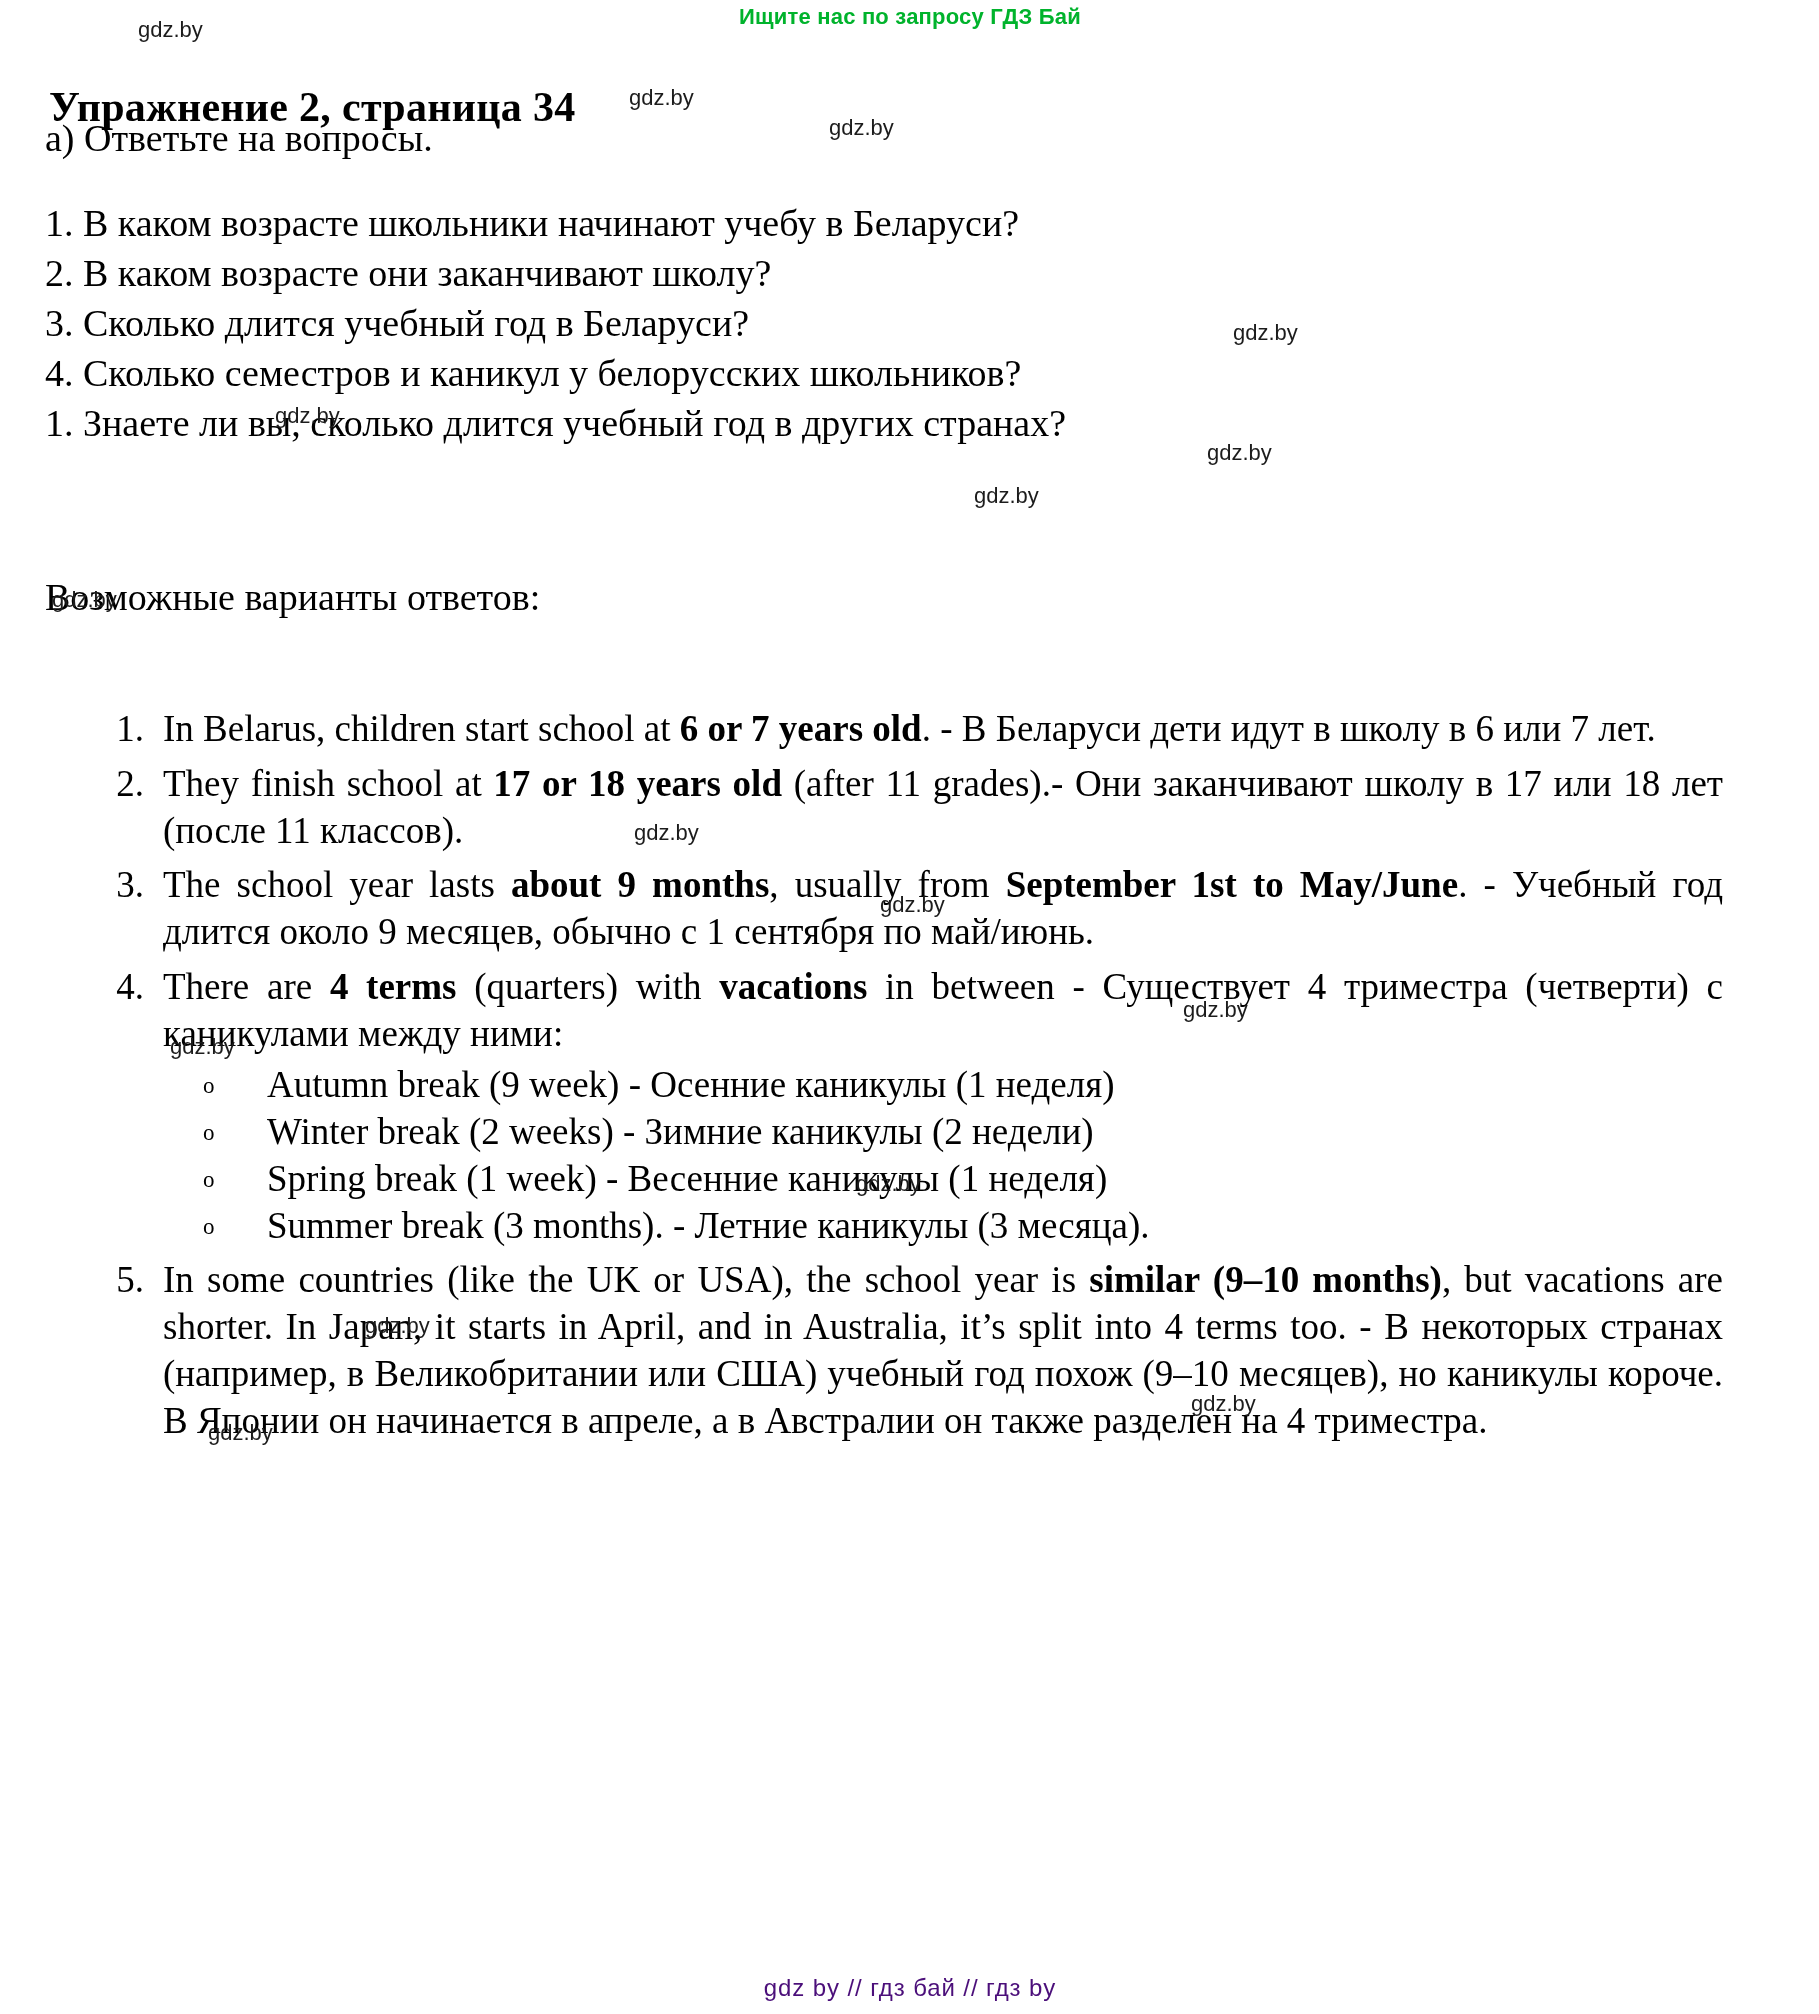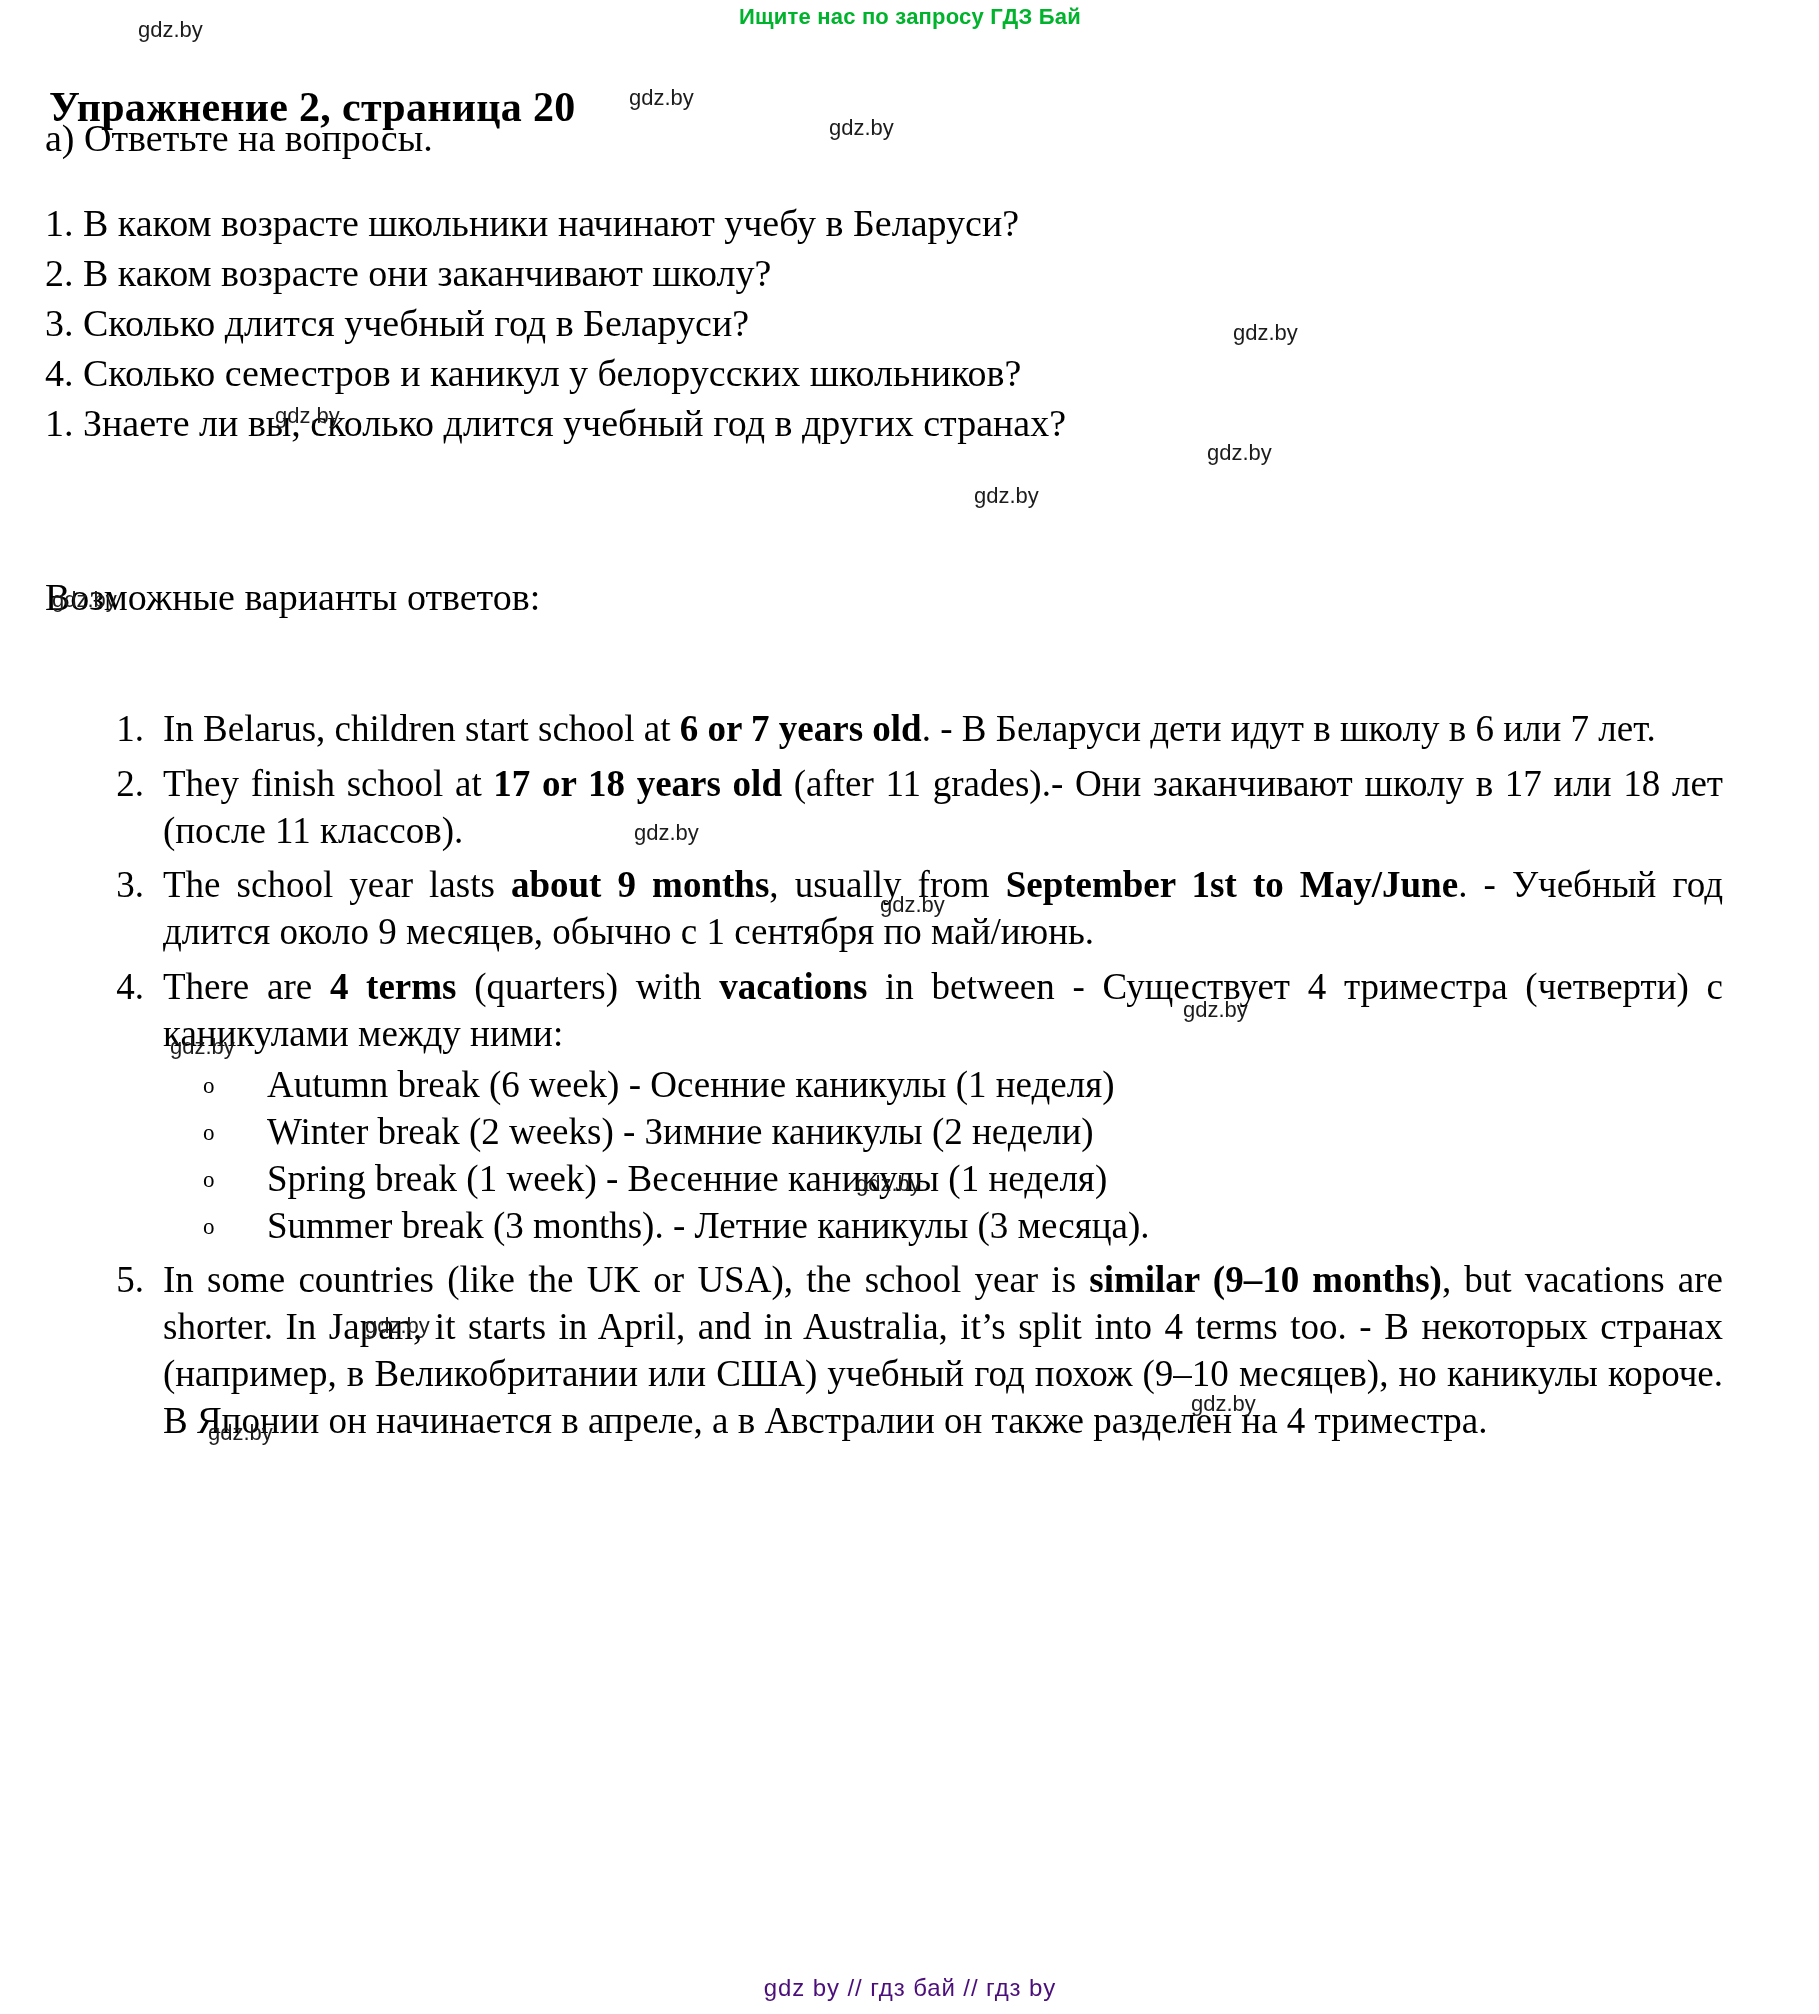--- a/index.html
+++ b/index.html
@@ -151,40 +151,40 @@
     letter-spacing: 0.9px;
   }
 </style>
 </head>
 <body>
 
 <div class="page">
 
   <div class="promo-bar">Ищите нас по запросу ГДЗ Бай</div>
 
-  <h1 class="doc-title">Упражнение 2, страница 20</h1>
+  <h1 class="doc-title">Упражнение 2, страница 34</h1>
 
   <div class="task-line">а) Ответьте на вопросы.</div>
 
   <div class="questions" id="question-list">
       <div class="q-item">1. В каком возрасте школьники начинают учебу в Беларуси?</div>
       <div class="q-item">2. В каком возрасте они заканчивают школу?</div>
       <div class="q-item">3. Сколько длится учебный год в Беларуси?</div>
       <div class="q-item">4. Сколько семестров и каникул у белорусских школьников?</div>
       <div class="q-item">1. Знаете ли вы, сколько длится учебный год в других странах?</div>
     </div>
 
   <div class="answers-label">Возможные варианты ответов:</div>
 
   <ol class="answer-list" id="answer-list">
       <li class="answer-item"><span class="num">1.</span><span><span>In Belarus, children start school at </span><b>6 or 7 years old</b><span>. - В Беларуси дети идут в школу в 6 или 7 лет.</span></span></li>
       <li class="answer-item"><span class="num">2.</span><span><span>They finish school at </span><b>17 or 18 years old</b><span> (after 11 grades).- Они заканчивают школу в 17 или 18 лет (после 11 классов).</span></span></li>
       <li class="answer-item"><span class="num">3.</span><span><span>The school year lasts </span><b>about 9 months</b><span>, usually from </span><b>September 1st to May/June</b><span>. - Учебный год длится около 9 месяцев, обычно с 1 сентября по май/июнь.</span></span></li>
       <li class="answer-item"><span class="num">4.</span><span><span>There are </span><b>4 terms</b><span> (quarters) with </span><b>vacations</b><span> in between - Существует 4 триместра (четверти) с каникулами между ними:</span></span><ul class="sub-list">
-          <li class="sub-item"><span class="marker">o</span><span>Autumn break (6 week) - Осенние каникулы (1 неделя)</span></li>
+          <li class="sub-item"><span class="marker">o</span><span>Autumn break (9 week) - Осенние каникулы (1 неделя)</span></li>
           <li class="sub-item"><span class="marker">o</span><span>Winter break (2 weeks) - Зимние каникулы (2 недели)</span></li>
           <li class="sub-item"><span class="marker">o</span><span>Spring break (1 week) - Весенние каникулы (1 неделя)</span></li>
           <li class="sub-item"><span class="marker">o</span><span>Summer break (3 months). - Летние каникулы (3 месяца).</span></li>
         </ul></li>
       <li class="answer-item"><span class="num">5.</span><span><span>In some countries (like the UK or USA), the school year is </span><b>similar (9–10 months)</b><span>, but vacations are shorter. In Japan, it starts in April, and in Australia, it’s split into 4 terms too. - В некоторых странах (например, в Великобритании или США) учебный год похож (9–10 месяцев), но каникулы короче. В Японии он начинается в апреле, а в Австралии он также разделен на 4 триместра.</span></span></li>
     </ol>
 
   <div id="watermark-layer">
       <div class="wm" style="left: 138px; top: 17px;">gdz.by</div>
       <div class="wm" style="left: 629px; top: 85px;">gdz.by</div>

